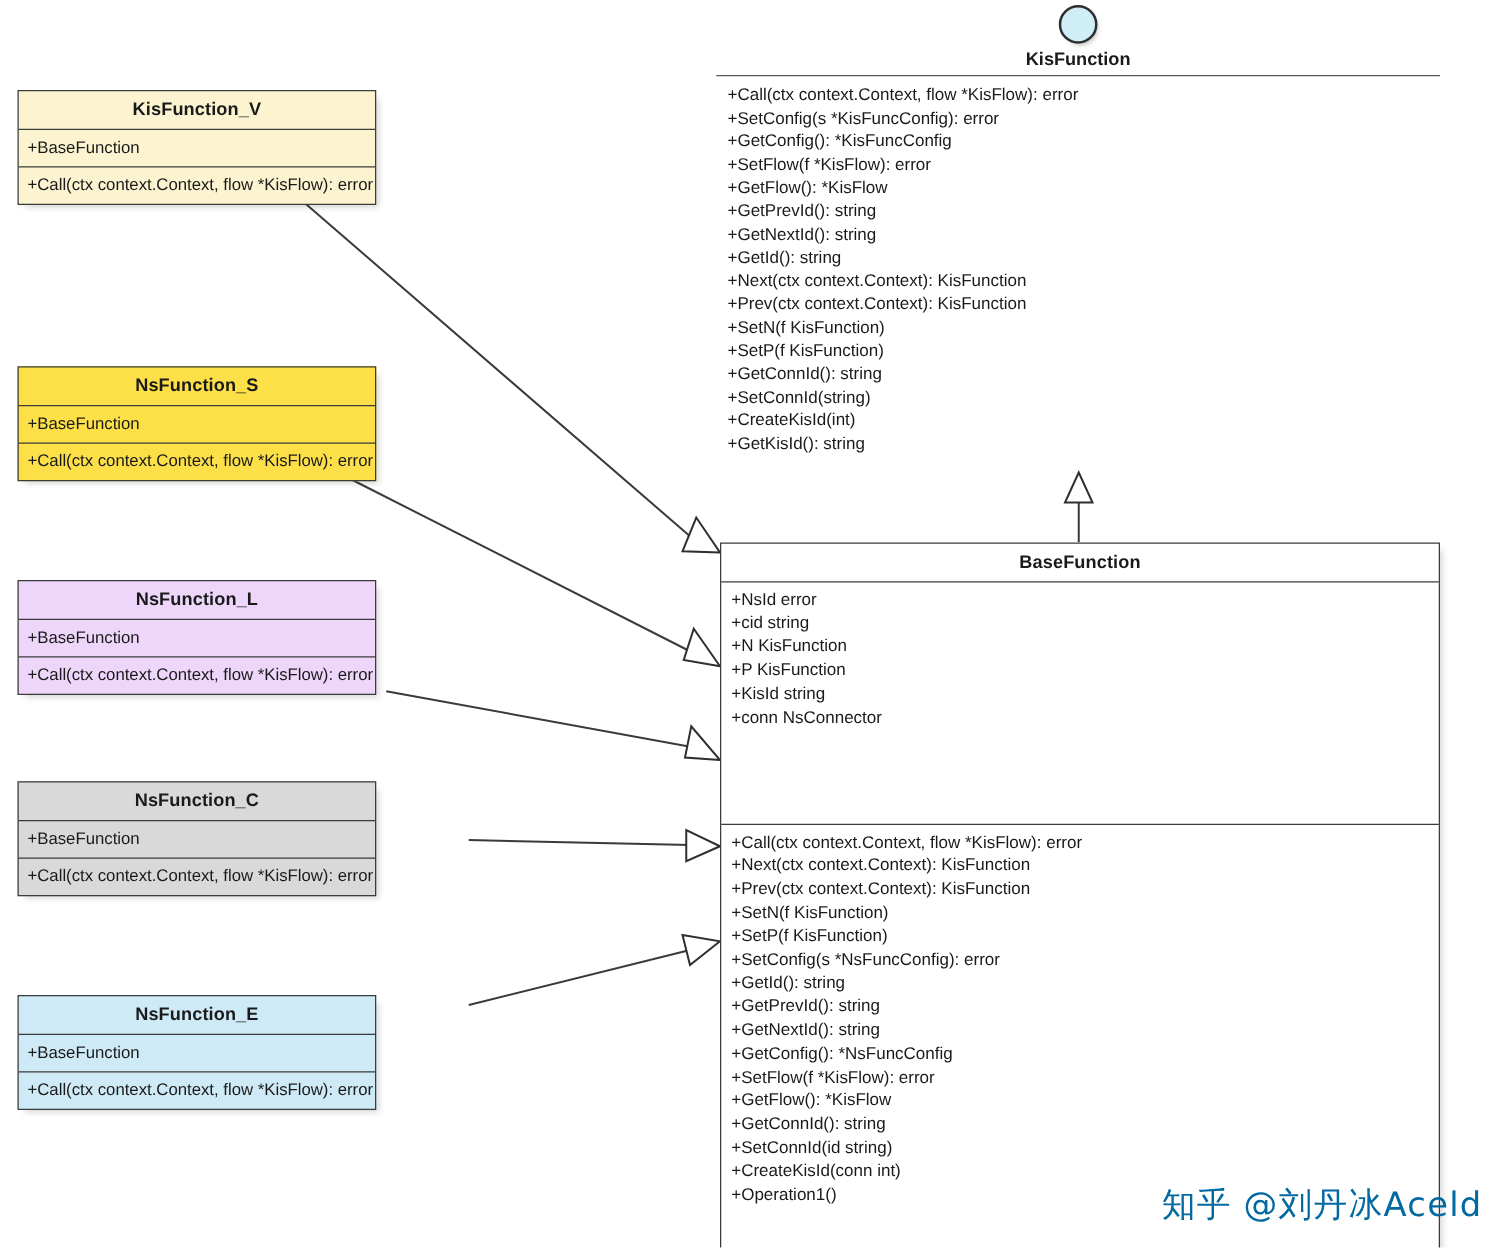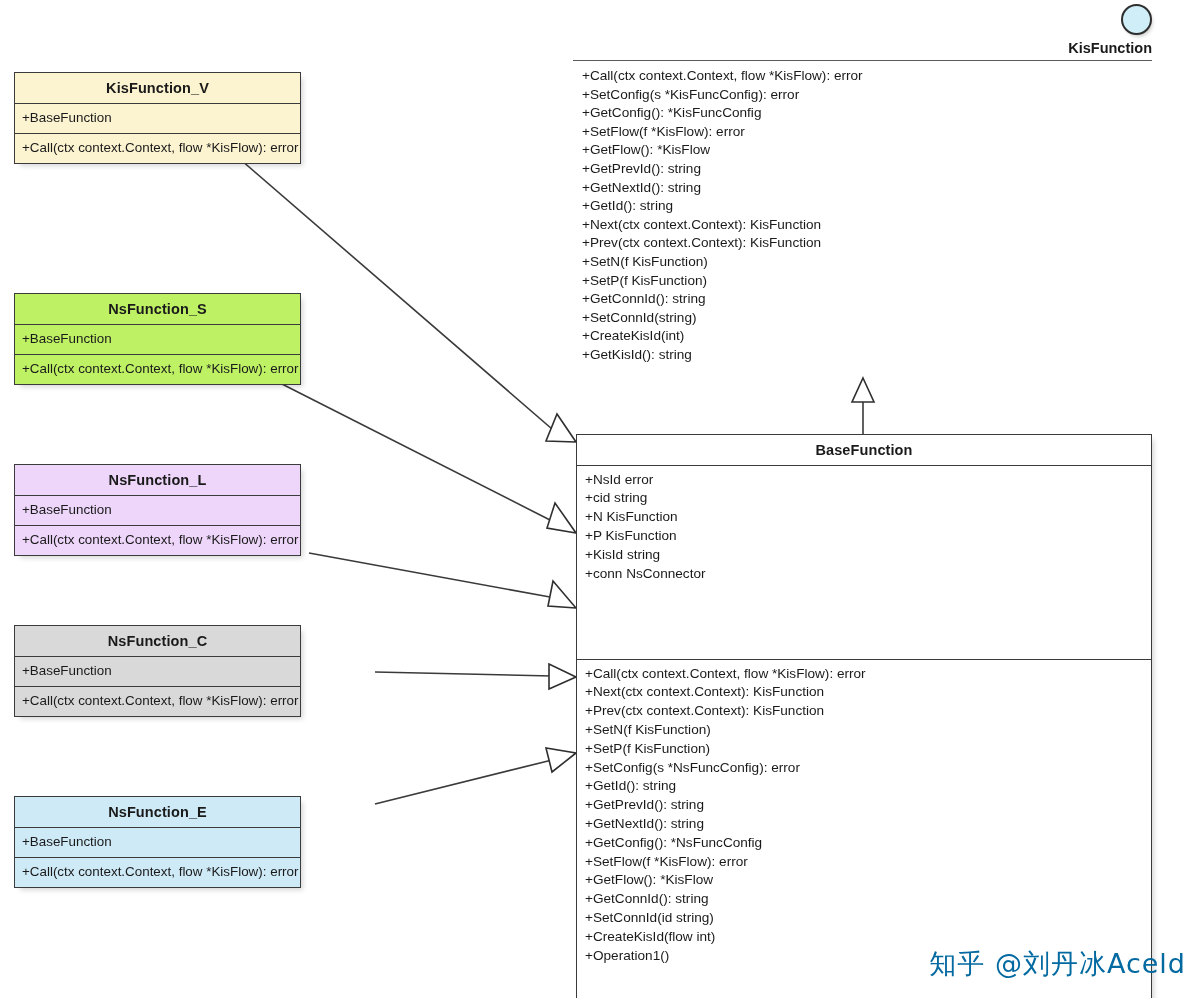--- a/index.html
+++ b/index.html
@@ -81,21 +81,21 @@
   
   #interface-kisfunction {
     position: absolute;
     left: 573px;
     top: 4px;
     width: 579px;
   }
   .iface-head {
     display: flex;
     flex-direction: column;
-    align-items: flex-end;
+    align-items: center;
     margin-bottom: 2px;
   }
   .iface-circle {
     width: 31px;
     height: 31px;
     border-radius: 50%;
     background: #cfeef7;
     border: 2.2px solid #2e2e2e;
     box-shadow: 2px 3px 4px -2px rgba(0,0,0,0.25);
     box-sizing: border-box;
@@ -215,38 +215,38 @@
       <div class="uml-row">+SetP(f KisFunction)</div>
       <div class="uml-row">+SetConfig(s *NsFuncConfig): error</div>
       <div class="uml-row">+GetId(): string</div>
       <div class="uml-row">+GetPrevId(): string</div>
       <div class="uml-row">+GetNextId(): string</div>
       <div class="uml-row">+GetConfig(): *NsFuncConfig</div>
       <div class="uml-row">+SetFlow(f *KisFlow): error</div>
       <div class="uml-row">+GetFlow(): *KisFlow</div>
       <div class="uml-row">+GetConnId(): string</div>
       <div class="uml-row">+SetConnId(id string)</div>
-      <div class="uml-row">+CreateKisId(flow int)</div>
+      <div class="uml-row">+CreateKisId(conn int)</div>
       <div class="uml-row">+Operation1()</div>
     </div>
   </div>
 
   <div class="uml-box struct-box" style="top:72px; background:#fcf4d0;">
     <div class="uml-title">KisFunction_V</div>
     <div class="uml-sep"></div>
     <div class="uml-compartment">
       <div class="uml-row">+BaseFunction</div>
     </div>
     <div class="uml-sep"></div>
     <div class="uml-compartment">
       <div class="uml-row">+Call(ctx context.Context, flow *KisFlow): error</div>
     </div>
   </div>
 
-  <div class="uml-box struct-box" style="top:293px; background:#bef264;">
+  <div class="uml-box struct-box" style="top:293px; background:#fde047;">
     <div class="uml-title">NsFunction_S</div>
     <div class="uml-sep"></div>
     <div class="uml-compartment">
       <div class="uml-row">+BaseFunction</div>
     </div>
     <div class="uml-sep"></div>
     <div class="uml-compartment">
       <div class="uml-row">+Call(ctx context.Context, flow *KisFlow): error</div>
     </div>
   </div>

